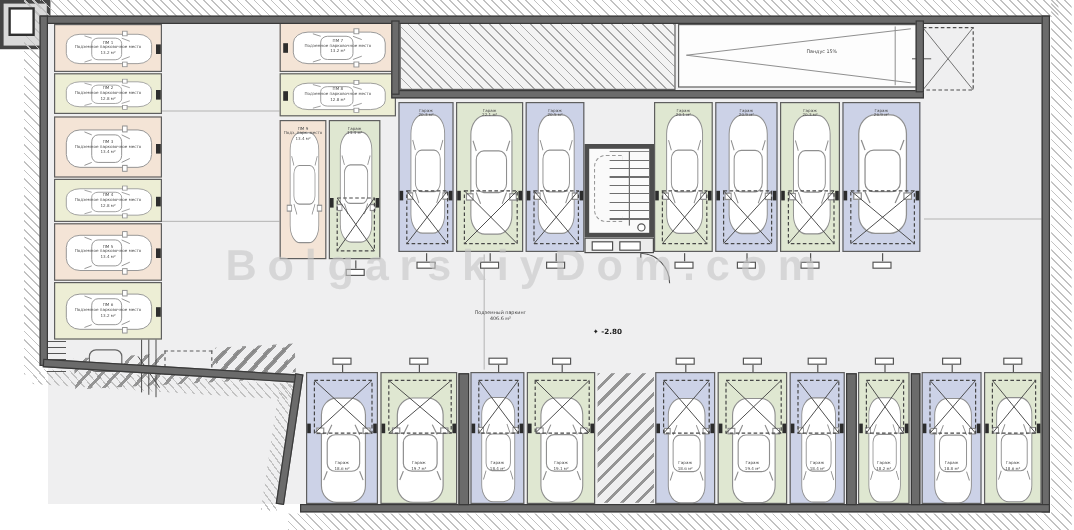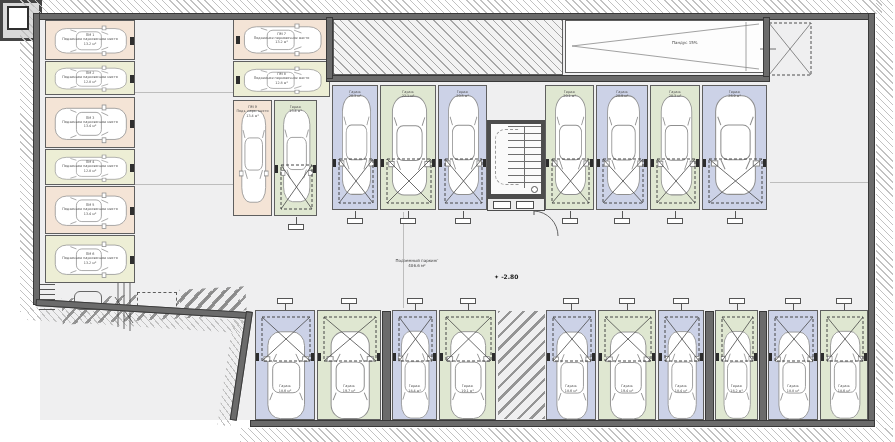--- a/index.html
+++ b/index.html
@@ -129,20 +129,21 @@
 
   <div class="tinytext" style="left:372px;top:258px;width:90px;text-align:center;">
     <div>Подземный паркинг</div>
     <div>406.6 м²</div>
   </div>
   <div class="lvl" style="left:494px;top:273px;">
     <span>✦</span>
     <span>-2.80</span>
   </div>
 
+  <div class="wm">BolgarskiyDom.com</div>
 
 <div class="spot" style="left: 45px; top: 20px; width: 90px; height: 40px; background: rgb(244, 228, 214); z-index: 3;">
       <div class="car" style="left: 7.2px; top: 5.2px; width: 75.6px; height: 29.6px; transform: rotate(0deg);">
         <svg viewBox="0 0 100 46" preserveAspectRatio="none">
           <rect x="3" y="4" width="94" height="38" rx="15" ry="13" fill="#fff" stroke="#8f8f8f"></rect>
           <rect x="31" y="9" width="33" height="28" rx="7" fill="none" stroke="#8f8f8f"></rect>
           <path d="M64 9 L73 13 M64 37 L73 33 M31 9 L23 6 M31 37 L23 40" fill="none" stroke="#8f8f8f"></path>
           <rect x="65" y="0" width="5" height="6" fill="#fff" stroke="#8f8f8f"></rect>
           <rect x="65" y="40" width="5" height="6" fill="#fff" stroke="#8f8f8f"></rect>
         </svg>

